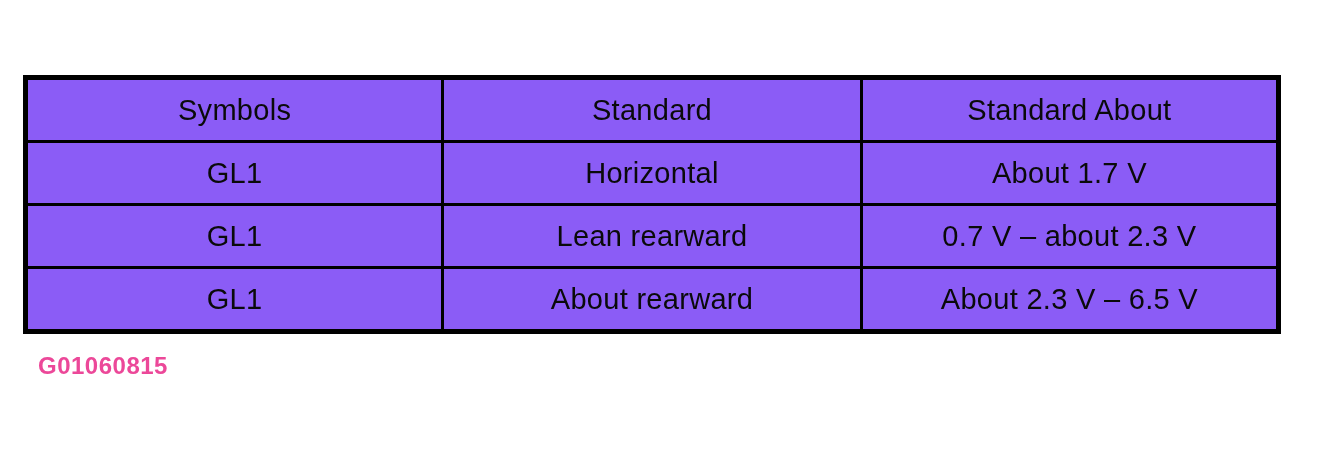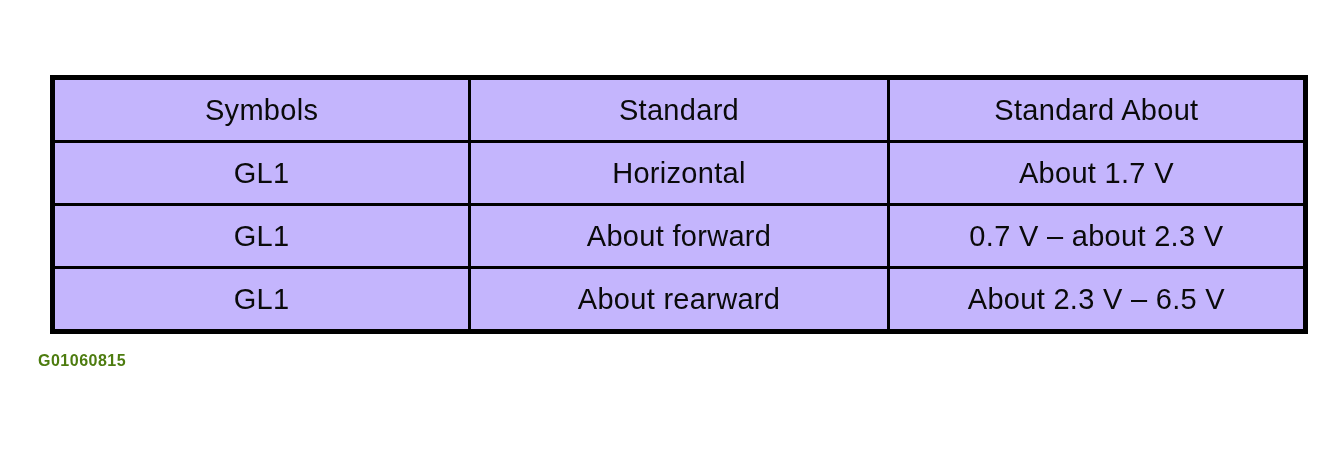--- a/index.html
+++ b/index.html
@@ -10,49 +10,49 @@
   body {
     width: 1334px;
     height: 452px;
     position: relative;
     font-family: "Liberation Sans", sans-serif;
     color: #0a0a0a;
     overflow: hidden;
   }
   .spec-table {
     position: absolute;
-    left: 50px;
+    left: 23px;
     top: 75px;
     width: 1258px;
     border-collapse: collapse;
     table-layout: fixed;
     border: 5px solid #000000;
-    background: #c4b5fd;
+    background: #8b5cf6;
   }
   .spec-table td, .spec-table th {
     border: 3px solid #000000;
     height: 60px;
     text-align: center;
     vertical-align: middle;
     font-size: 29px;
     font-weight: 400;
     letter-spacing: 0.3px;
     padding: 0 6px;
     white-space: nowrap;
     overflow: hidden;
     color: #0a0a0a;
   }
   .figure-id {
     position: absolute;
     left: 38px;
     top: 352px;
-    font-size: 16px;
+    font-size: 24px;
     font-weight: 700;
     letter-spacing: 0.5px;
-    color: #4d7c0f;
+    color: #ec4899;
   }
 </style>
 </head>
 <body>
 
 <table class="spec-table">
   <colgroup>
     <col style="width: 33.3%">
     <col style="width: 33.4%">
     <col style="width: 33.3%">
@@ -65,21 +65,21 @@
     </tr>
   </thead>
   <tbody>
     <tr>
       <td>GL1</td>
       <td>Horizontal</td>
       <td>About 1.7 V</td>
     </tr>
     <tr>
       <td>GL1</td>
-      <td>About forward</td>
+      <td>Lean rearward</td>
       <td>0.7 V – about 2.3 V</td>
     </tr>
     <tr>
       <td>GL1</td>
       <td>About rearward</td>
       <td>About 2.3 V – 6.5 V</td>
     </tr>
   </tbody>
 </table>
 

